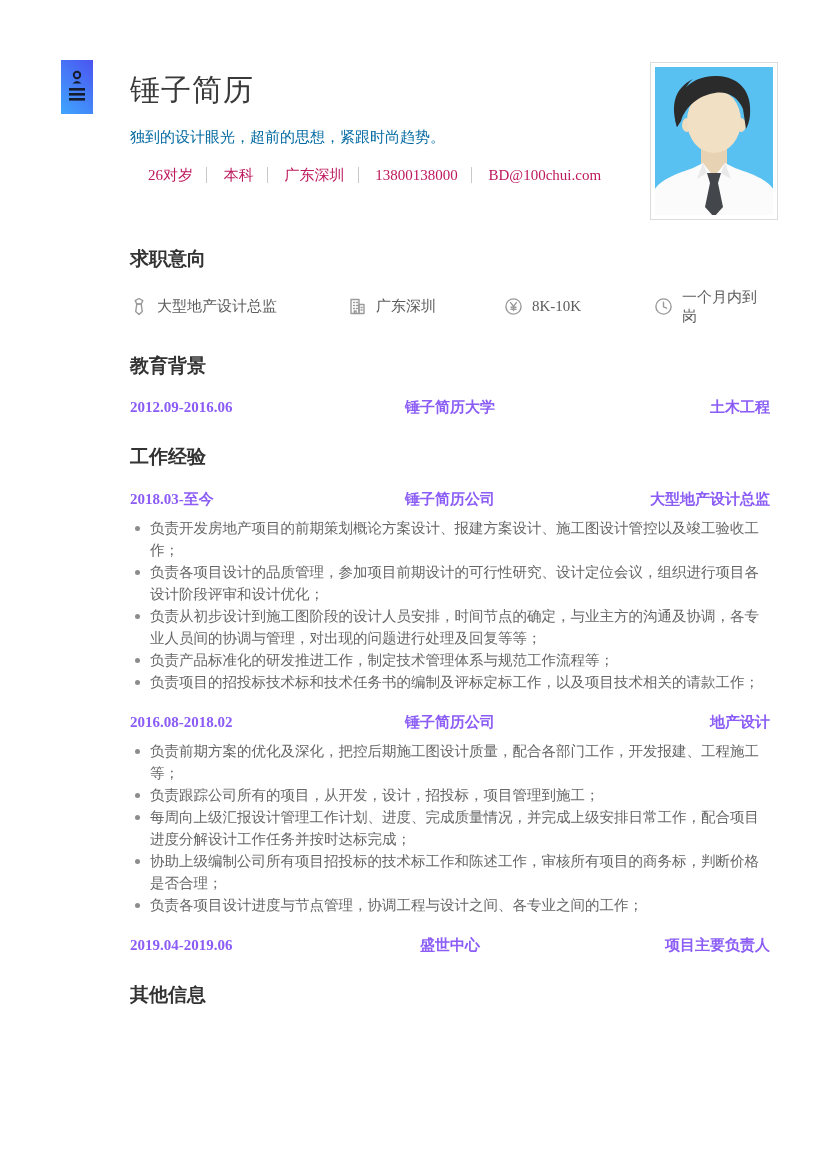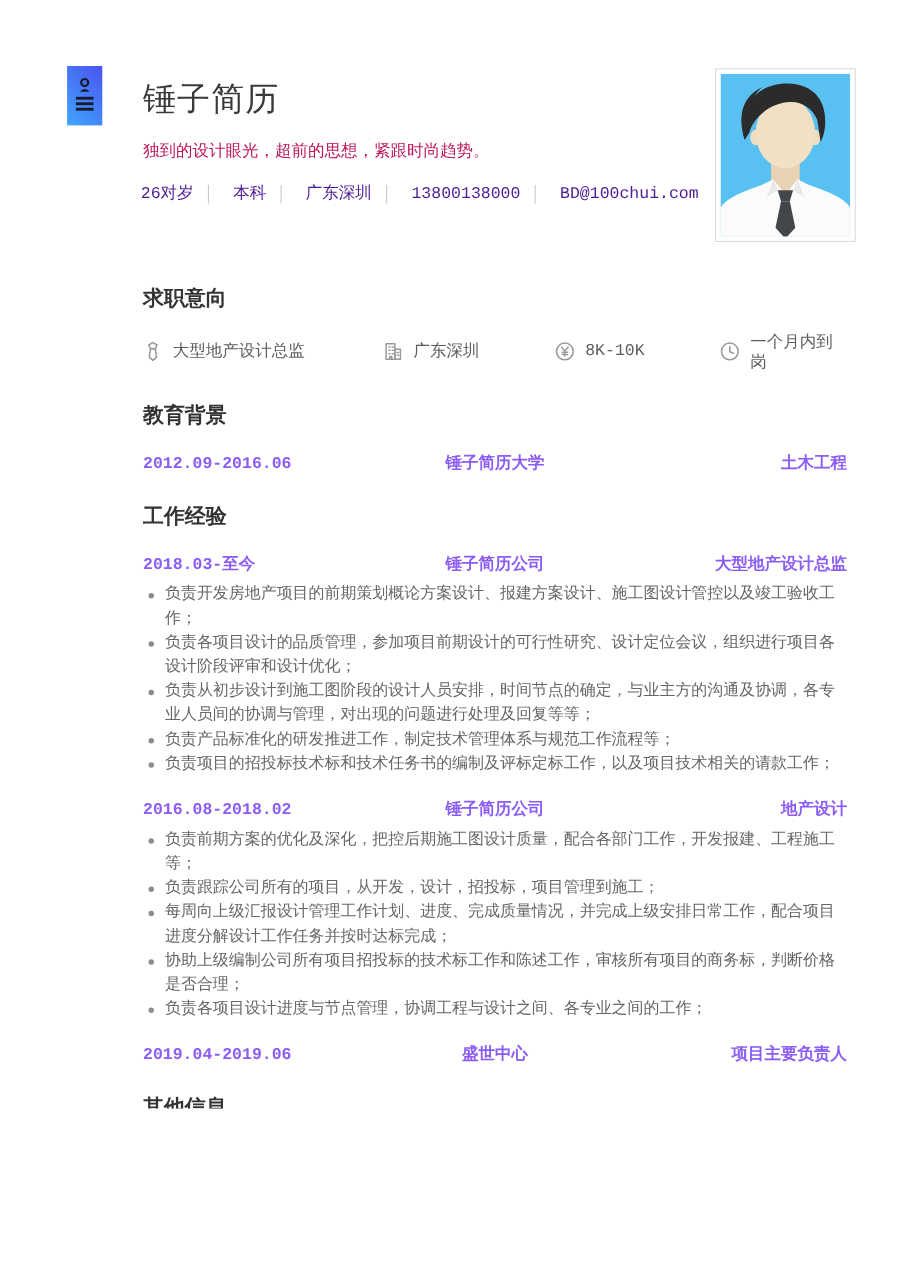--- a/index.html
+++ b/index.html
@@ -3,61 +3,61 @@
 <meta charset="utf-8">
 <style>
   * { box-sizing: border-box; }
   html,body { margin:0; padding:0; background:#ffffff; }
   .page {
     position: relative;
     width: 820px;
     height: 1008px;
     margin: 0 auto;
     background: #ffffff;
-    font-family: Liberation Mono, monospace;
+    font-family: Liberation Serif, serif;
     overflow: hidden;
   }
 
   
   .logo {
     position: absolute; left: 61px; top: 60px;
     width: 32px; height: 54px;
     background: linear-gradient(225deg, #4b54f0 0%, #3fa6ff 100%);
     display: flex; align-items: center; justify-content: center;
   }
   .h-title {
     position: absolute; left: 130px; top: 70px;
     font-size: 30px; font-weight: 500; color: #3a3a3a; letter-spacing: 1px;
   }
   .h-tagline {
     position: absolute; left: 130px; top: 128px;
-    font-size: 15px; color: #be185d;
+    font-size: 15px; color: #0369a1;
   }
   .h-contact {
-    position: absolute; left: 128px; top: 166px;
-    font-size: 15px; color: #4c1d95; white-space: nowrap;
+    position: absolute; left: 148px; top: 166px;
+    font-size: 15px; color: #be185d; white-space: nowrap;
   }
   .h-contact .ci { padding-right: 13px; margin-right: 13px; border-right: 1px solid #c9c9c9; }
   .h-contact .ci:last-child { border-right: none; padding-right: 0; margin-right: 0; }
 
   .photo {
     position: absolute; left: 650px; top: 62px;
     width: 128px; height: 158px;
     background: #ffffff; border: 1px solid #dcdcdc; padding: 4px;
   }
   .photo svg { display: block; width: 100%; height: 100%; }
 
   
   .content { position: absolute; left: 130px; top: 244px; width: 640px; }
 
   h2.sec {
     font-size: 19px; font-weight: 700; color: #333333;
     margin: 28px 0 14px 0; line-height: 1.3;
   }
-  h2.sec.first { margin-top: 16px; }
+  h2.sec.first { margin-top: 3px; }
 
   .intent-row {
     display: grid;
     grid-template-columns: 218px 156px 150px auto;
     align-items: center;
     margin: 16px 0 4px 0;
   }
   .intent-item { display: flex; align-items: center; font-size: 15px; color: #5c5c5c; }
   .intent-item svg { margin-right: 9px; flex: 0 0 auto; }
 

